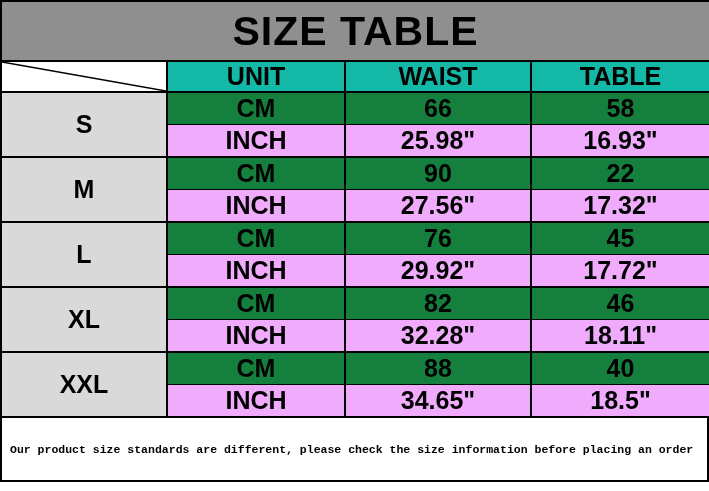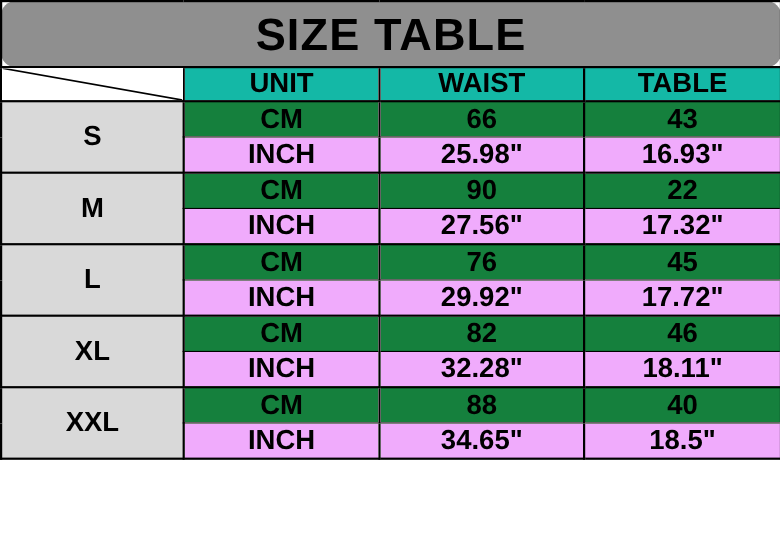--- a/index.html
+++ b/index.html
@@ -22,21 +22,20 @@
     text-align: center;
     vertical-align: middle;
     padding: 0;
     overflow: hidden;
   }
   .title-cell {
     background: #8f8f8f;
     height: 58px;
     font-size: 41px;
     letter-spacing: 1px;
-    border-radius: 13px;
   }
   .col-header {
     background: #14b8a6;
     height: 29px;
     font-size: 25px;
     font-weight: bold;
   }
   .diag-cell {
     background: #ffffff;
     position: relative;
@@ -97,21 +96,21 @@
         </td>
         <th class="col-header">UNIT</th>
         <th class="col-header">WAIST</th>
         <th class="col-header">TABLE</th>
       </tr>
 
       <tr class="cm-row">
         <td class="size-cell" rowspan="2">S</td>
         <td class="sub">CM</td>
         <td class="sub">66</td>
-        <td class="sub">43</td>
+        <td class="sub">58</td>
       </tr>
       <tr class="inch-row">
         <td class="sub">INCH</td>
         <td class="sub">25.98"</td>
         <td class="sub">16.93"</td>
       </tr>
 
       <tr class="cm-row">
         <td class="size-cell" rowspan="2">M</td>
         <td class="sub">CM</td>
@@ -155,13 +154,14 @@
         <td class="sub">40</td>
       </tr>
       <tr class="inch-row">
         <td class="sub">INCH</td>
         <td class="sub">34.65"</td>
         <td class="sub">18.5"</td>
       </tr>
     </tbody>
   </table>
 
+  <div class="footer-note">Our product size standards are different, please check the size information before placing an order</div>
 </div>
 
 </body></html>

